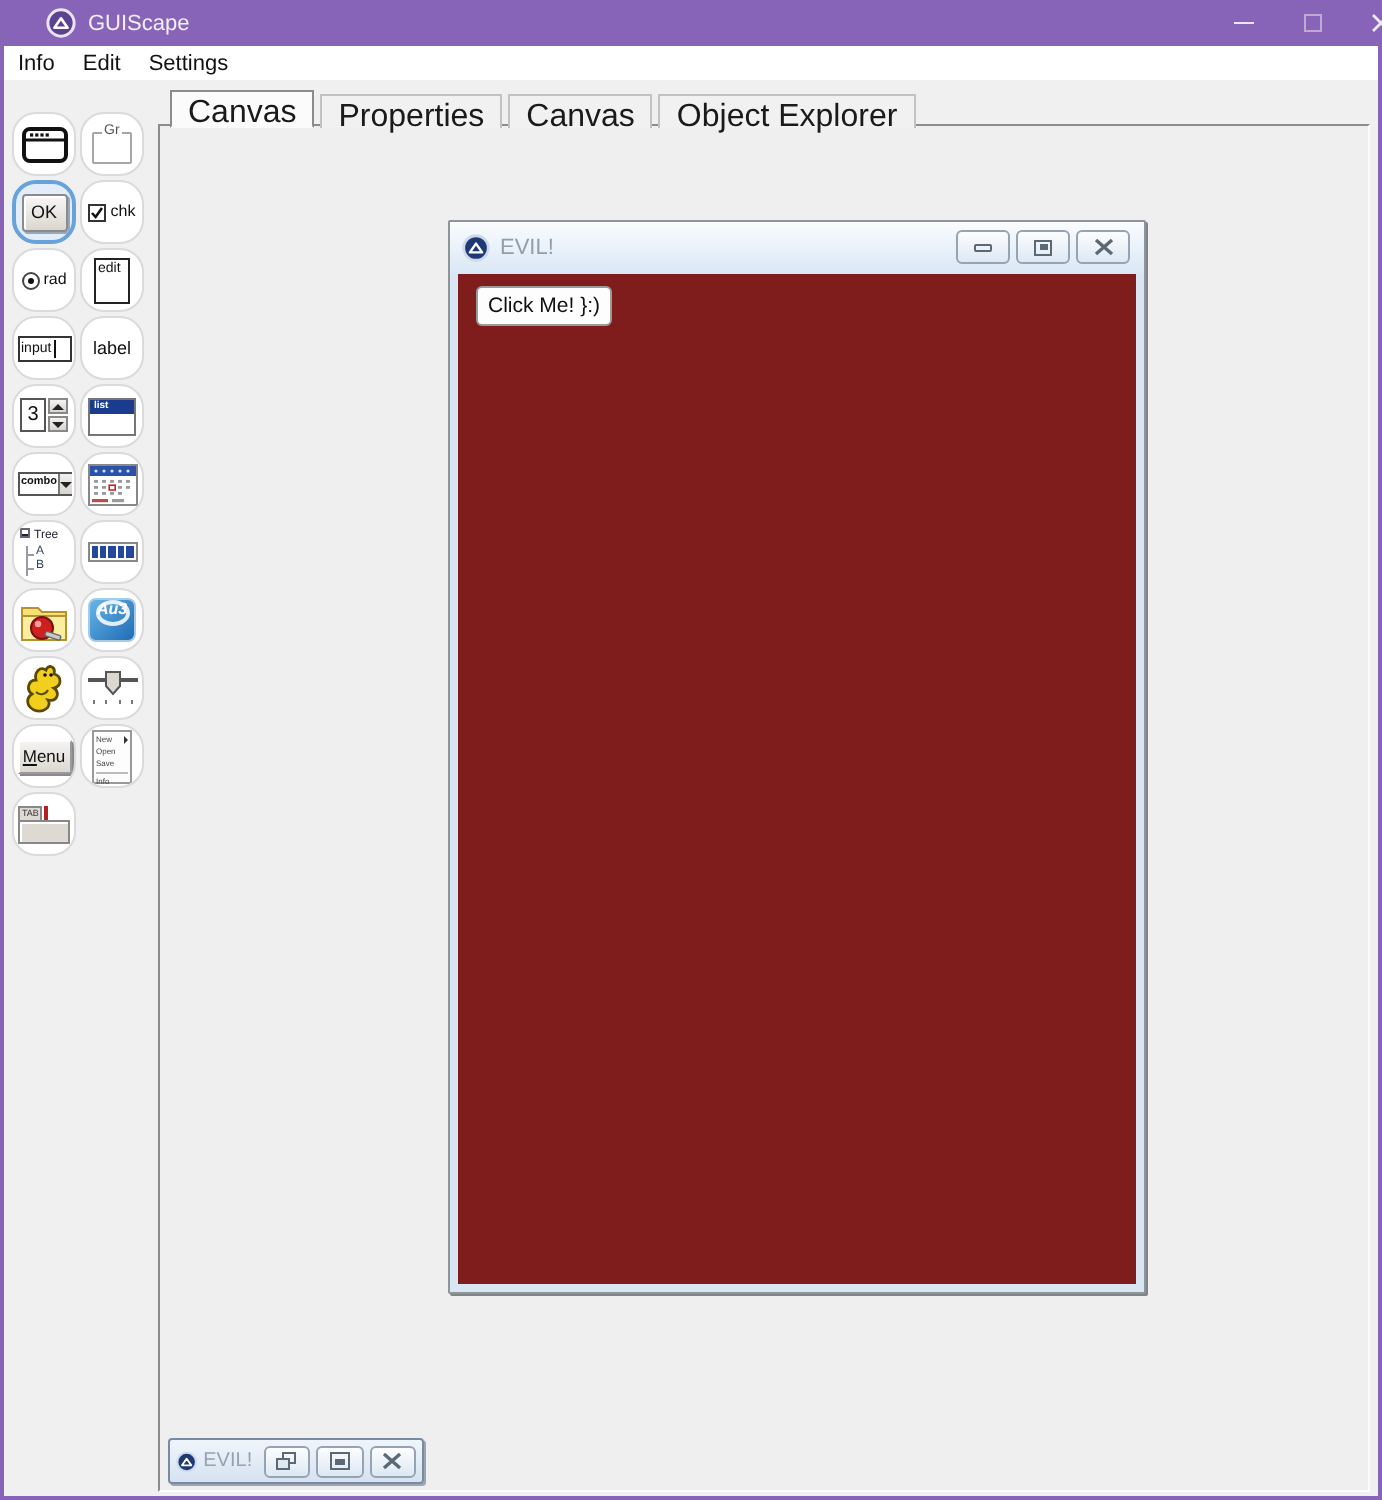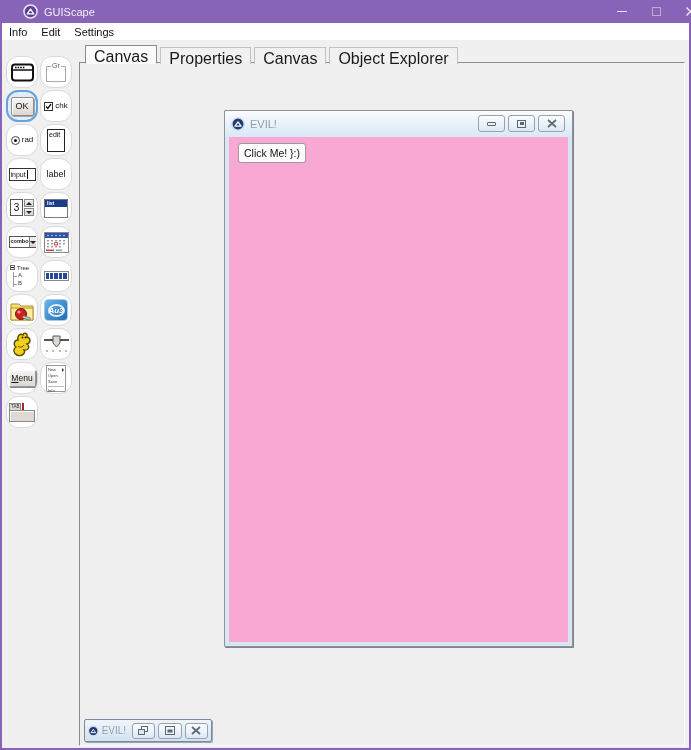--- a/index.html
+++ b/index.html
@@ -66,21 +66,21 @@
 
   .treeicon{font-size:6px;color:#223;line-height:1.25;align-self:flex-start;margin-left:3px;}
   .tr-box{display:inline-block;width:5px;height:5px;border:1px solid #667;position:relative;margin-right:2px;background:#fff;}
   .tr-box::after{content:'';position:absolute;left:0px;right:0px;top:1.5px;border-top:1px solid #223;}
   .tr-kid{margin-left:3px;border-left:1px solid #99a;padding-left:4px;position:relative;color:#345;}
   .tr-kid::before{content:'';position:absolute;left:0;top:4px;width:3px;border-top:1px solid #99a;}
 
   .prog{width:25px;height:10px;border:1px solid #888;background:#fff;display:flex;align-items:center;gap:1px;padding:1px;}
   .seg{width:4px;height:6px;background:#24489a;}
 
-  .au3{width:24px;height:22px;border-radius:4px;background:linear-gradient(135deg,#66b5e8,#1f6cb4);border:1px solid #a6cbe8;position:relative;display:flex;align-items:center;justify-content:center;}
+  .au3{width:24px;height:22px;border-radius:4px;background:linear-gradient(135deg,#66b5e8,#1f6cb4);border:1px solid #a6cbe8;position:relative;display:flex;align-items:flex-start;justify-content:center;}
   .au3-ring{position:absolute;width:17px;height:13px;border:2px solid rgba(255,255,255,.85);border-radius:50%;}
   .au3-t{position:relative;color:#fff;font-size:8px;font-weight:bold;font-style:italic;}
 
   .menuicon{width:27px;height:17px;background:linear-gradient(#f4f3f1,#dcd8d1);border:1px solid #9a9a9a;border-top-color:#fff;border-left-color:#fff;box-shadow:1px 1px 0 #8a8a8a;display:flex;align-items:center;justify-content:center;font-size:8.5px;color:#111;}
   .u{text-decoration:underline;}
 
   .ctxicon{width:20px;height:27px;background:#fdfdfd;border:1px solid #999;font-size:4px;color:#444;padding:1px 1px;line-height:1.5;}
   .ctx-row{display:flex;justify-content:space-between;align-items:center;}
   .ctx-arrow{width:0;height:0;border-top:2px solid transparent;border-bottom:2px solid transparent;border-left:2px solid #333;}
   .ctx-sep{border-top:1px solid #bbb;margin:1px 0;}
@@ -93,21 +93,21 @@
 
   
   .evil{position:absolute;left:224px;top:110px;width:349px;height:537px;border:1px solid #8f9499;background:#d8e6f4;box-shadow:1px 1px 0 #7f8489;border-radius:1px;}
   .evil-tb{position:relative;height:26px;background:linear-gradient(#fafcfe,#d9e7f5);display:flex;align-items:center;padding:0 6px;}
   .evil-title{margin-left:5px;font-size:11px;color:#919dab;}
   .evil-btns{position:absolute;right:7px;top:4px;display:flex;gap:3px;}
   .ebtn{width:27px;height:17px;border:1px solid #96a3b2;border-radius:3px;background:linear-gradient(#fcfdfe,#dde8f3);display:flex;align-items:center;justify-content:center;}
   .eg-min{width:9px;height:4px;border:1px solid #5b6875;border-radius:1px;}
   .eg-max{width:9px;height:8px;border:1px solid #5b6875;display:flex;align-items:center;justify-content:center;}
   .eg-max i{width:4px;height:3px;background:#5b6875;display:block;}
-  .evil-body{position:absolute;left:4px;right:4px;top:26px;bottom:4px;background:#f9a8d4;padding-left:13px;}
+  .evil-body{position:absolute;left:4px;right:4px;top:26px;bottom:4px;background:#7f1d1d;padding-left:13px;}
   .clickme{position:absolute;left:9px;top:6px;height:20px;padding:0 5px;background:#fdfdfd;border:1px solid #9a9a9a;border-radius:3px;font-size:10.5px;color:#111;}
 
   
   .strip{position:absolute;left:84px;top:719px;width:128px;height:23px;border:1px solid #7a8ba0;border-radius:2px;background:linear-gradient(#f0f5fb,#d5e2f1);display:flex;align-items:center;padding:0 3px;box-shadow:1px 1px 0 #9aa5b2;}
   .strip-title{margin-left:3px;margin-right:3px;font-size:10px;color:#96a2b0;}
   .sbtn{width:26px;height:16px;border:1px solid #96a3b2;border-radius:3px;background:linear-gradient(#fcfdfe,#dde8f3);display:flex;align-items:center;justify-content:center;margin-left:3px;}
 </style>
 </head>
 <body>
 

